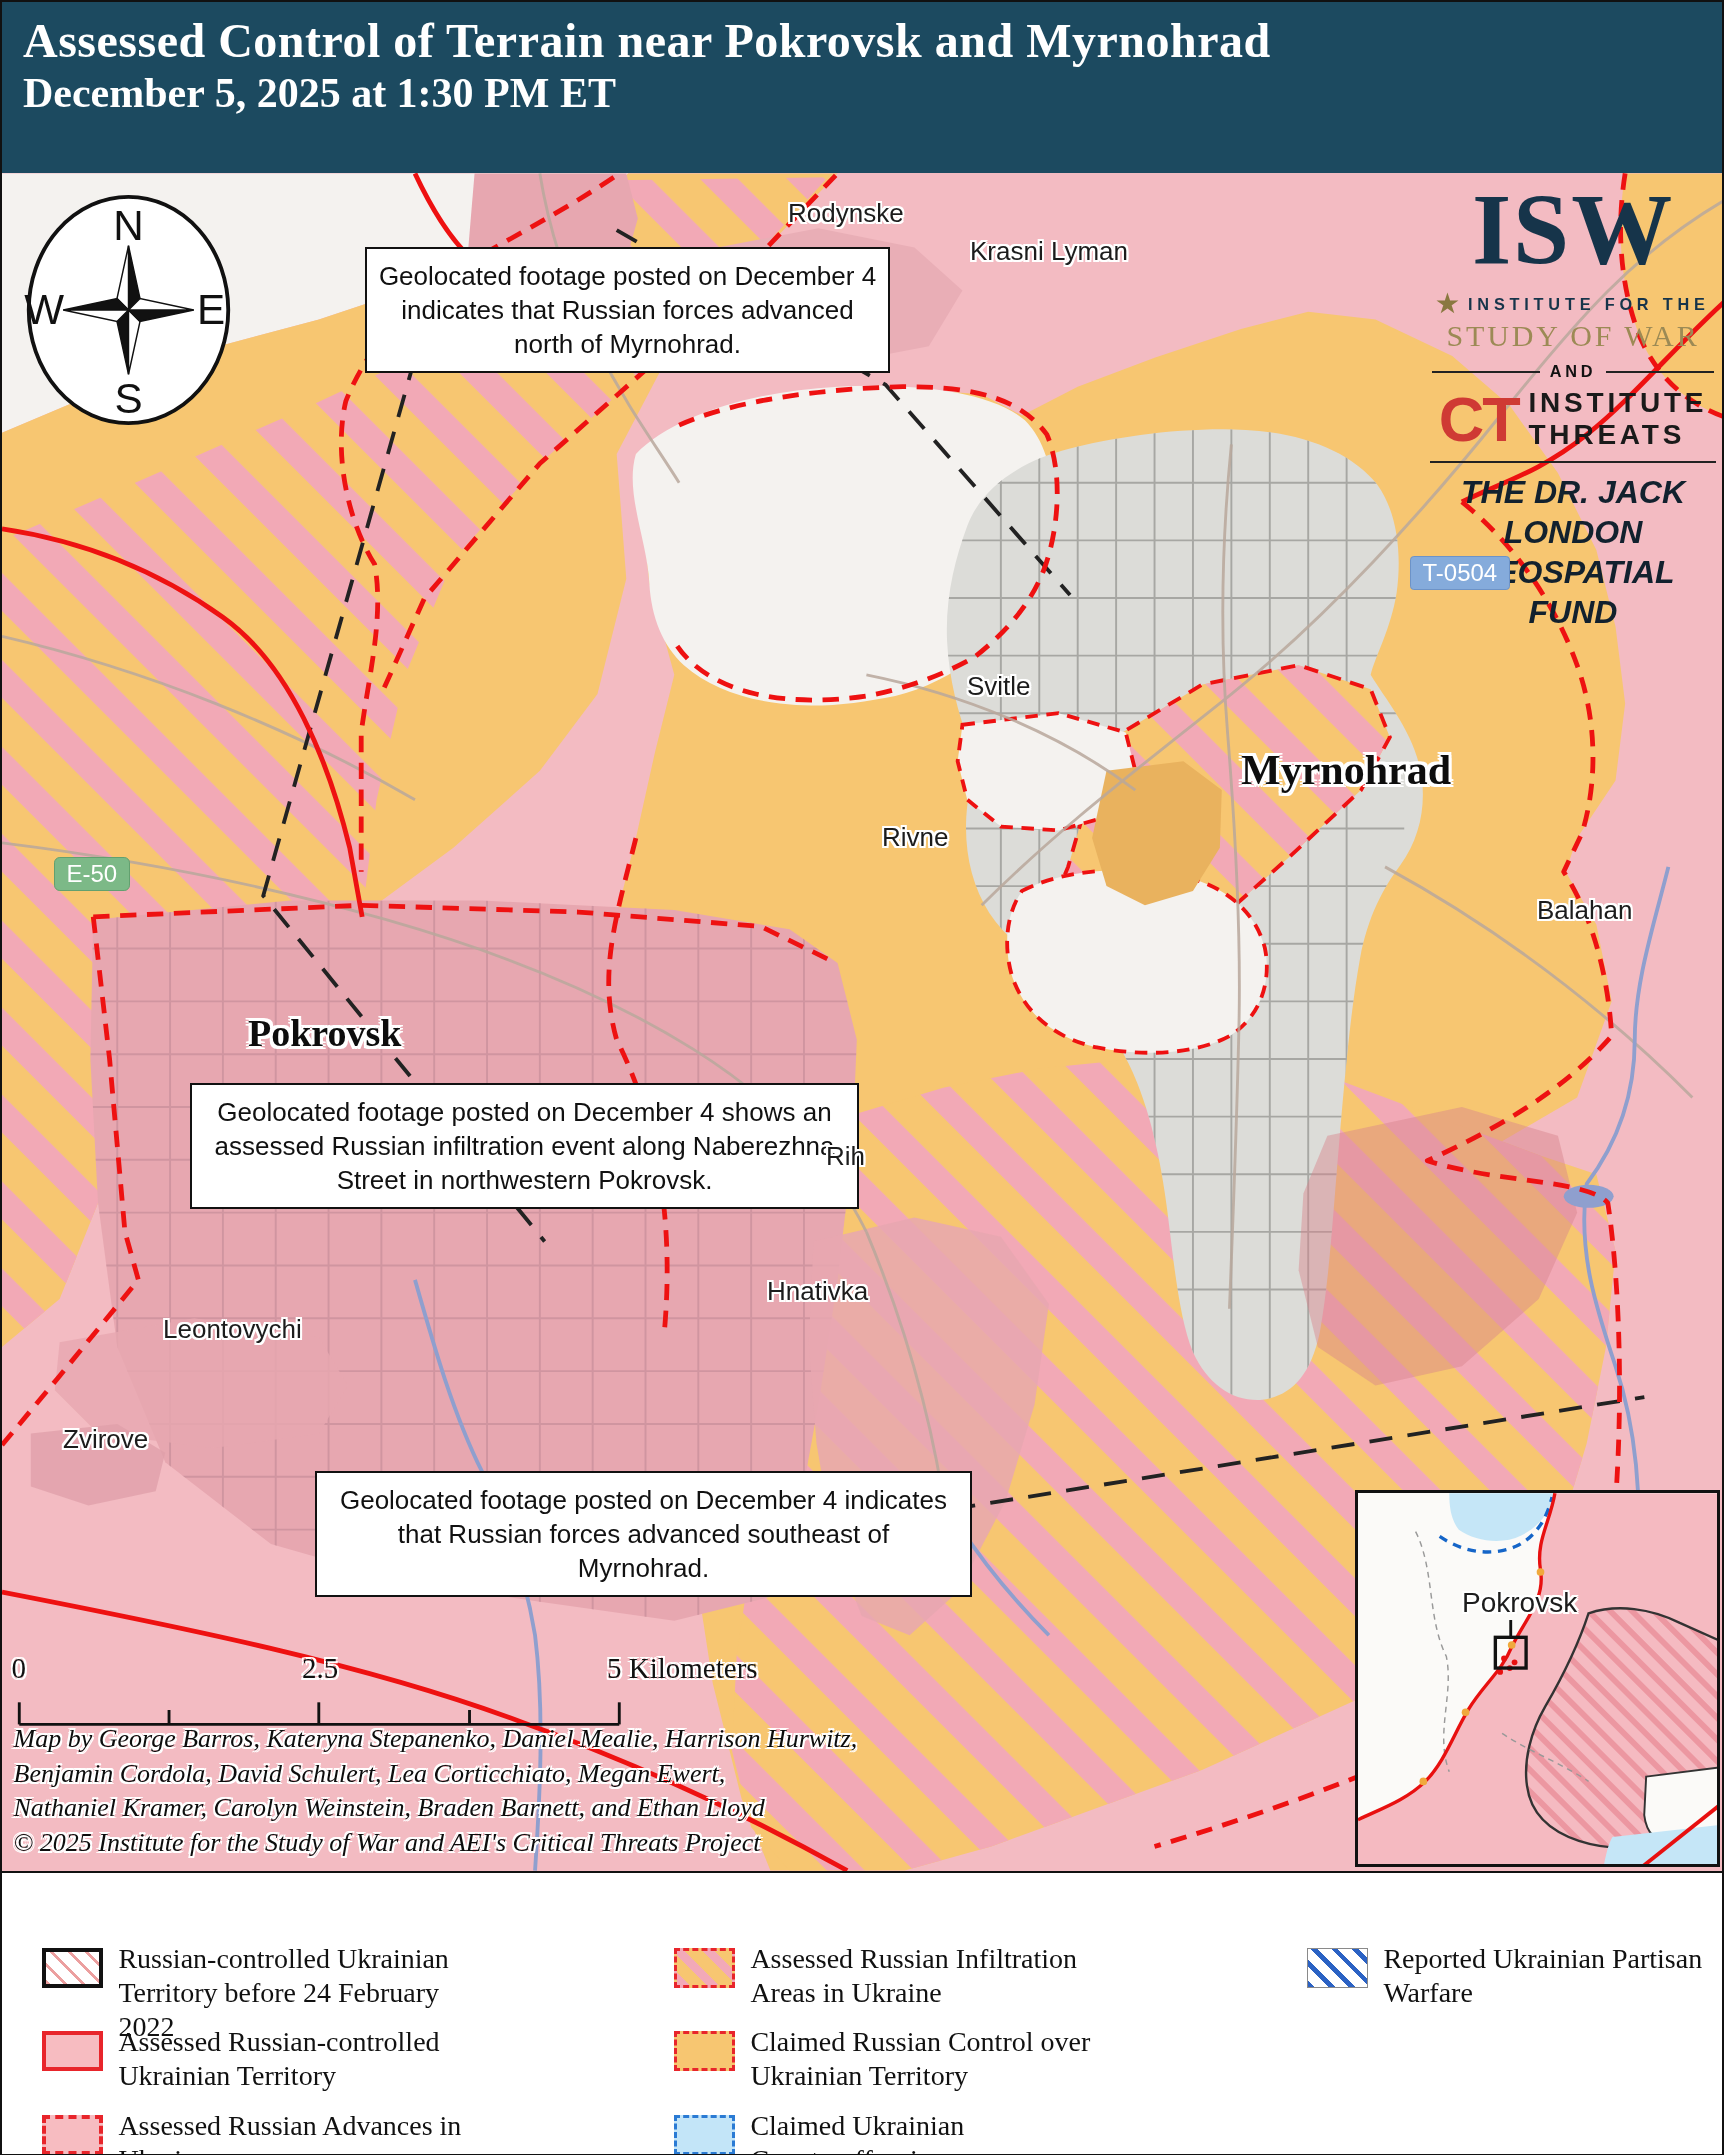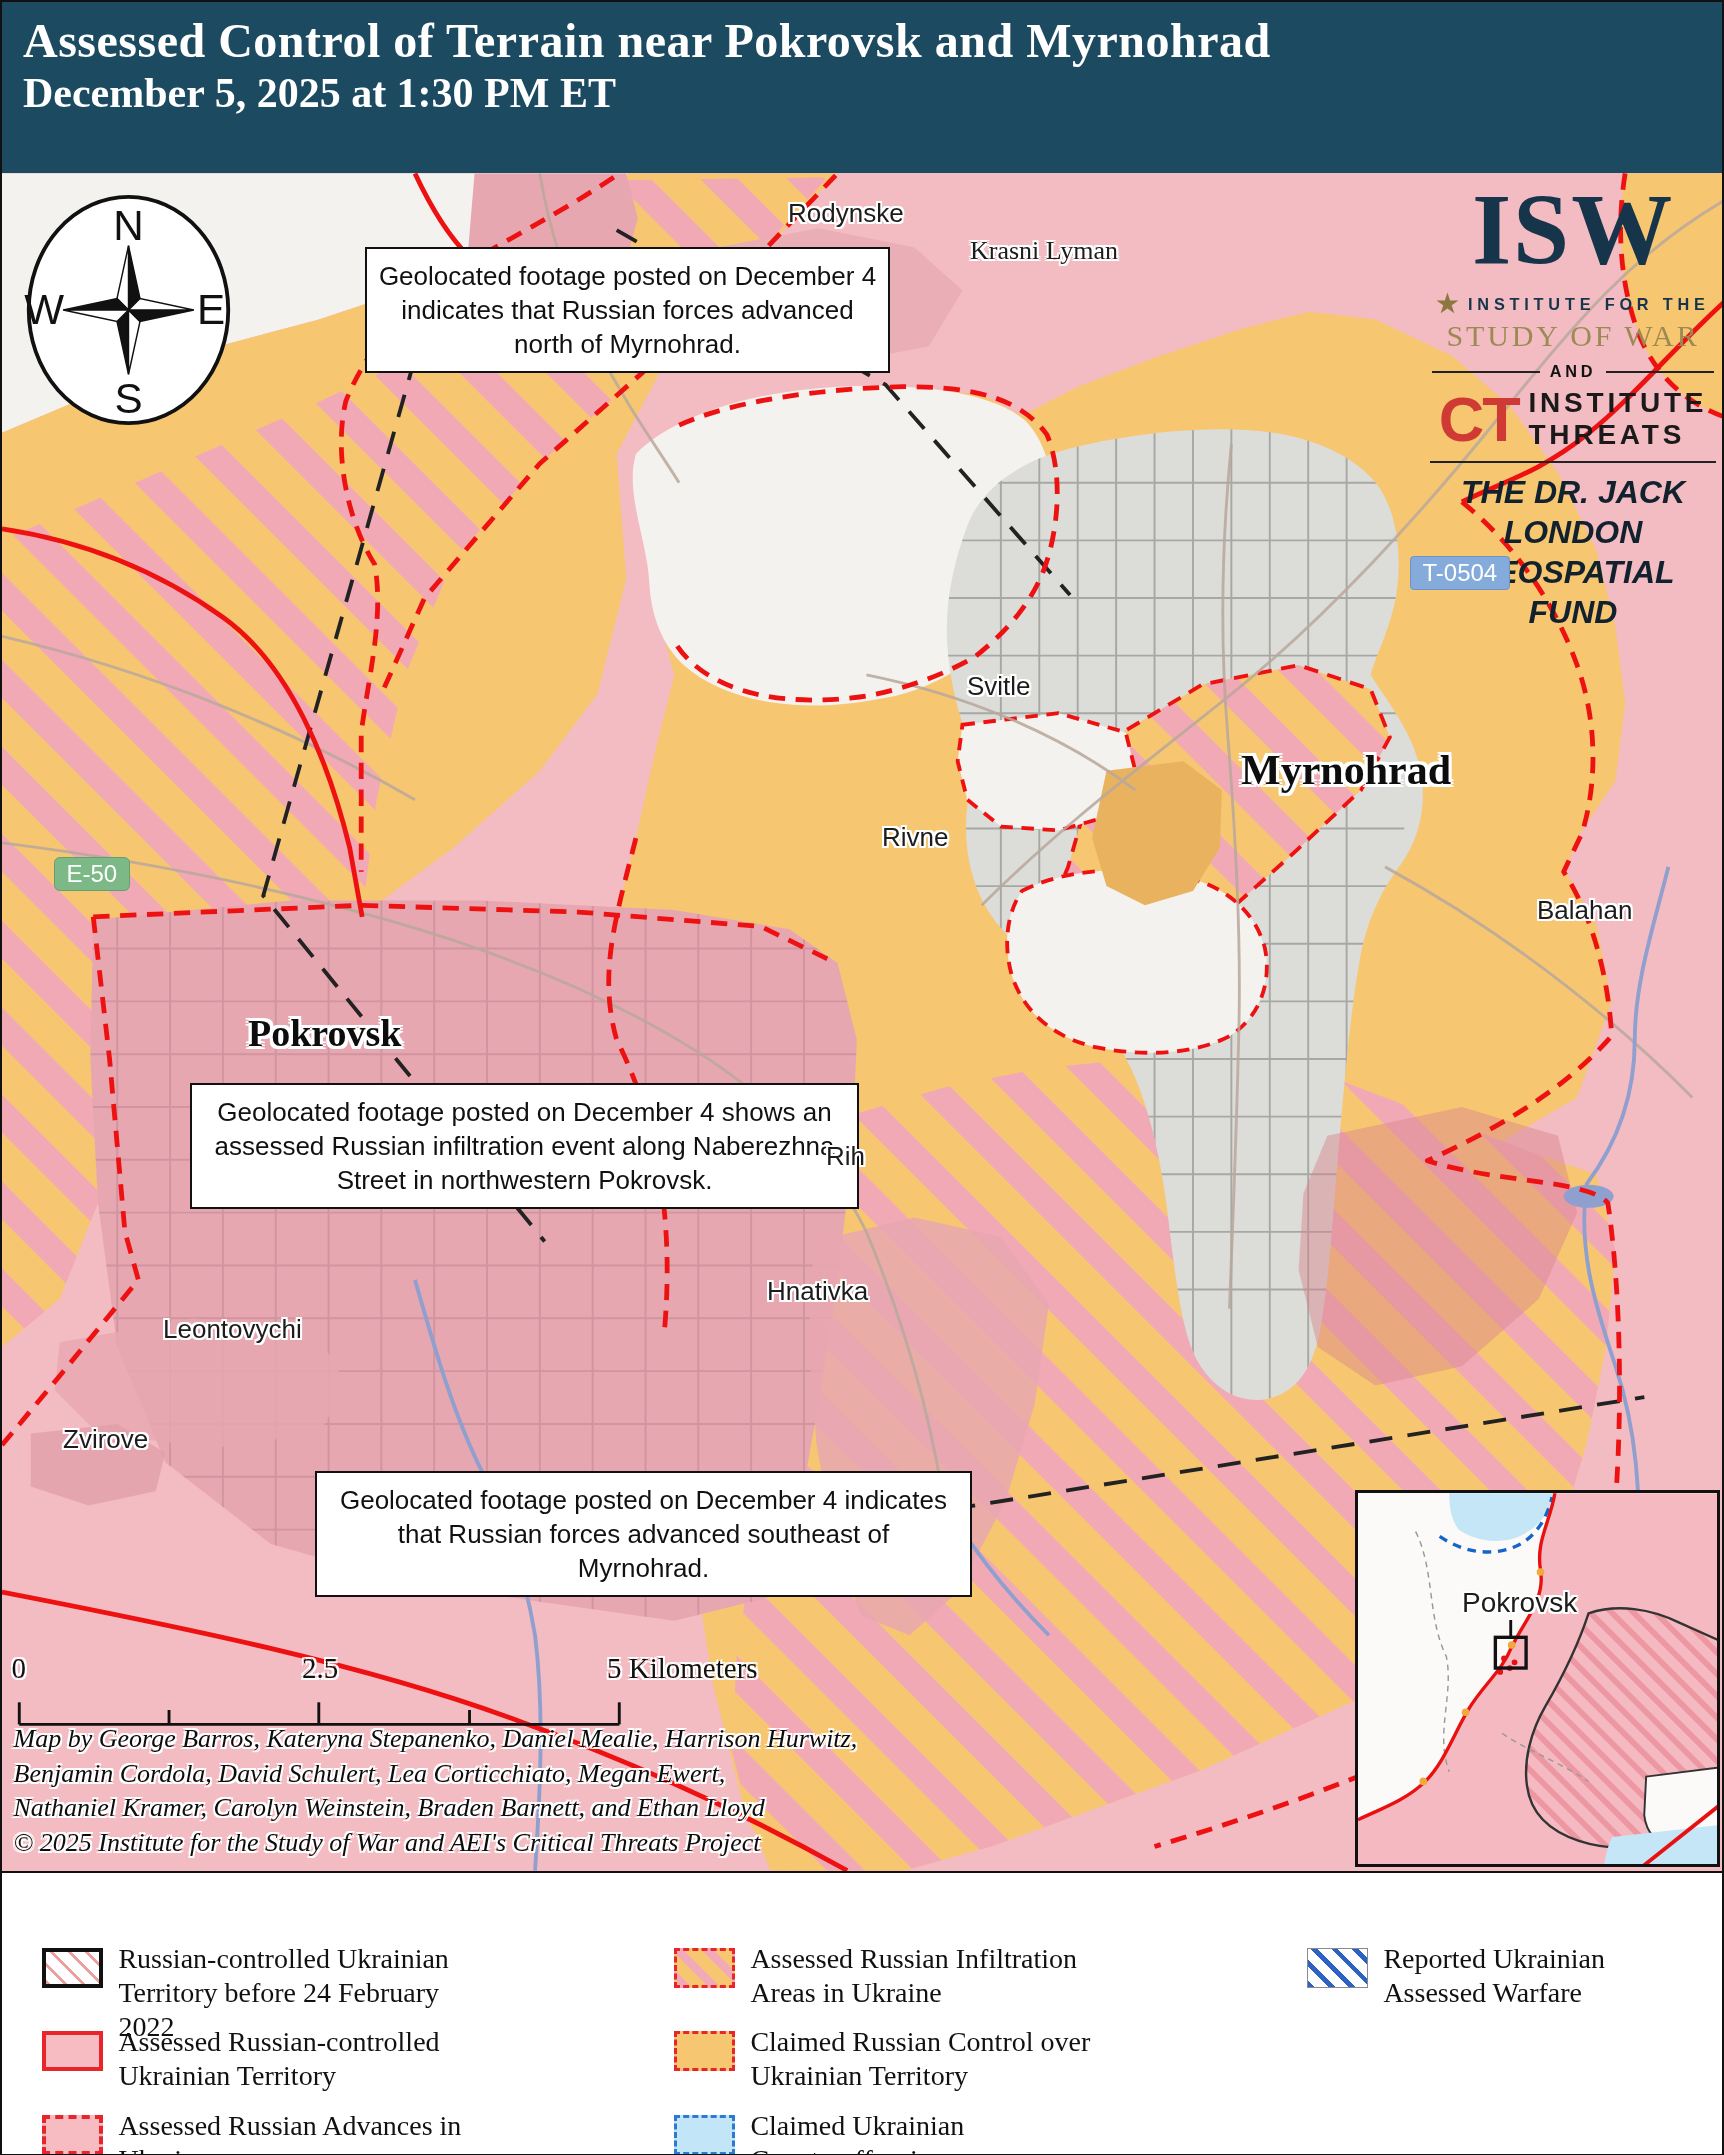--- a/index.html
+++ b/index.html
@@ -257,21 +257,21 @@
     </div>
 
     <div class="annotation" style="left:363px;top:74px;width:525px;">Geolocated footage posted on December 4 indicates that Russian forces advanced north of Myrnohrad.</div>
     <div class="annotation" style="left:188px;top:910px;width:669px;">Geolocated footage posted on December 4 shows an assessed Russian infiltration event along Naberezhna Street in northwestern Pokrovsk.</div>
     <div class="annotation" style="left:313px;top:1298px;width:657px;">Geolocated footage posted on December 4 indicates that Russian forces advanced southeast of Myrnohrad.</div>
 
     <div class="badge" id="badge-e50" style="left:52px;top:684px;">E-50</div>
     <div class="badge" id="badge-t0504" style="left:1408px;top:383px;">T-0504</div>
 
     <div class="maplabel" style="left:786px;top:25px;">Rodynske</div>
-    <div class="maplabel" style="left:968px;top:63px;font-family:Liberation Serif, serif;">Krasni Lyman</div>
+    <div class="maplabel" style="left:968px;top:63px;">Krasni Lyman</div>
     <div class="maplabel" style="left:965px;top:498px;">Svitle</div>
     <div class="citylabel" style="left:1239px;top:573px;font-size:42px;">Myrnohrad</div>
     <div class="maplabel" style="left:880px;top:649px;">Rivne</div>
     <div class="maplabel" style="left:1535px;top:722px;">Balahan</div>
     <div class="citylabel" style="left:246px;top:838px;font-size:38px;">Pokrovsk</div>
     <div class="maplabel" style="left:824px;top:968px;">Rih</div>
     <div class="maplabel" style="left:765px;top:1103px;">Hnativka</div>
     <div class="maplabel" style="left:161px;top:1141px;">Leontovychi</div>
     <div class="maplabel" style="left:61px;top:1251px;">Zvirove</div>
 
@@ -350,18 +350,18 @@
     <div class="lgitem" style="left:672px;top:112px;width:461px;">
       <div class="sw sw5"></div>
       <div class="lgtext">Claimed Russian Control over Ukrainian Territory</div>
     </div>
     <div class="lgitem" style="left:672px;top:196px;width:461px;">
       <div class="sw sw6"></div>
       <div class="lgtext">Claimed Ukrainian Counteroffensives</div>
     </div>
     <div class="lgitem" style="left:1305px;top:29px;width:403px;">
       <div class="sw sw7"></div>
-      <div class="lgtext">Reported Ukrainian Assessed Warfare</div>
+      <div class="lgtext">Reported Ukrainian Partisan Warfare</div>
     </div>
   </div>
 
 </div>
 
 
 </body></html>

